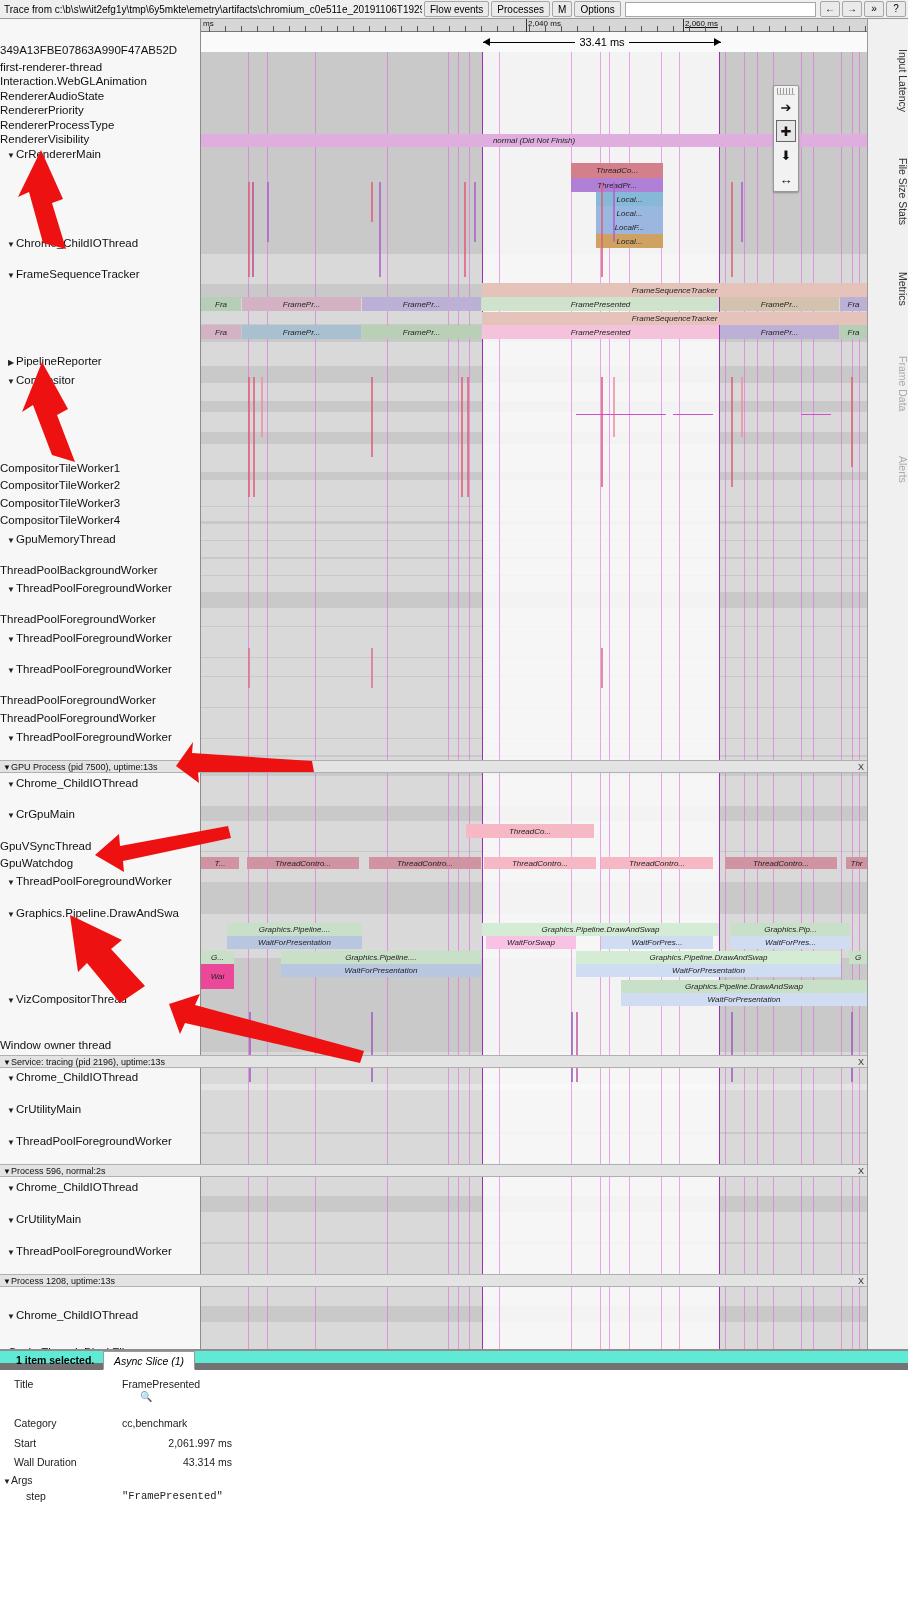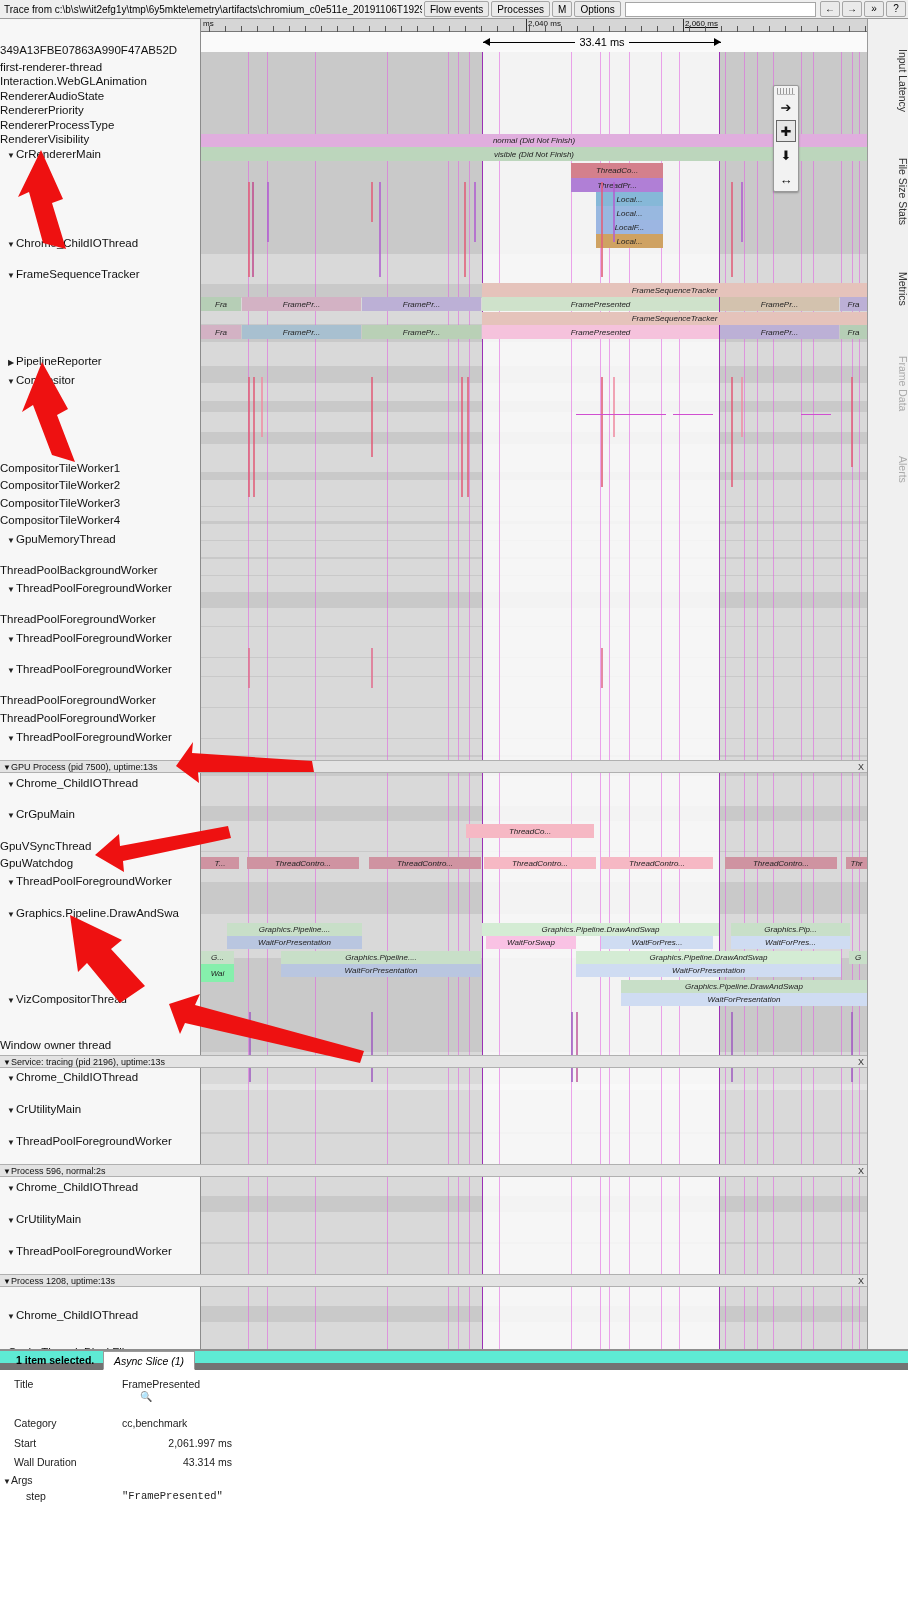--- a/index.html
+++ b/index.html
@@ -299,23 +299,20 @@
           <div class="vline" style="left: 600px; background: rgba(224, 92, 224, 0.55);"></div>
           <div class="vline" style="left: 612px; background: rgba(224, 92, 224, 0.55);"></div>
           <div class="vline" style="left: 640px; background: rgba(224, 92, 224, 0.55);"></div>
           <div class="vline" style="left: 651px; background: rgba(224, 92, 224, 0.55);"></div>
           <div class="vline" style="left: 658px; background: rgba(224, 92, 224, 0.55);"></div>
           <div class="vline" style="left: 281px; background: rgb(155, 47, 181);"></div>
           <div class="vline" style="left: 518px; background: rgb(155, 47, 181);"></div>
           <div class="slice" style="left: 0px; width: 666px; top: 82px; height: 13px; background: rgb(224, 174, 222);">
             <span>normal (Did Not Finish)</span>
           </div>
-          <div class="slice" style="left: 0px; width: 666px; top: 95px; height: 14px; background: rgb(188, 214, 188);">
-            <span>visible (Did Not Finish)</span>
-          </div>
           <div class="slice" style="left: 370px; width: 92px; top: 111px; height: 15px; background: rgb(212, 128, 140);">
             <span>ThreadCo...</span>
           </div>
           <div class="slice" style="left: 370px; width: 92px; top: 126px; height: 14px; background: rgb(176, 127, 214);">
             <span>ThreadPr...</span>
           </div>
           <div class="slice" style="left: 395px; width: 67px; top: 140px; height: 14px; background: rgb(134, 184, 216);">
             <span>Local...</span>
           </div>
           <div class="slice" style="left: 395px; width: 67px; top: 154px; height: 14px; background: rgb(152, 184, 224);">
@@ -419,21 +416,21 @@
           </div>
           <div class="slice" style="left: 80px; width: 200px; top: 899px; height: 13px; background: rgb(200, 223, 200);">
             <span>Graphics.Pipeline....</span>
           </div>
           <div class="slice" style="left: 375px; width: 265px; top: 899px; height: 13px; background: rgb(212, 236, 212);">
             <span>Graphics.Pipeline.DrawAndSwap</span>
           </div>
           <div class="slice" style="left: 648px; width: 18px; top: 899px; height: 13px; background: rgb(200, 223, 200);">
             <span>G</span>
           </div>
-          <div class="slice" style="left: 0px; width: 33px; top: 912px; height: 18px; background: #86efac;">
+          <div class="slice" style="left: 0px; width: 33px; top: 912px; height: 25px; background: #ec4899;">
             <span>Wai</span>
           </div>
           <div class="slice" style="left: 80px; width: 200px; top: 912px; height: 13px; background: rgb(185, 198, 224);">
             <span>WaitForPresentation</span>
           </div>
           <div class="slice" style="left: 375px; width: 265px; top: 912px; height: 13px; background: rgb(207, 220, 242);">
             <span>WaitForPresentation</span>
           </div>
           <div class="slice" style="left: 420px; width: 246px; top: 928px; height: 13px; background: rgb(200, 223, 200);">
             <span>Graphics.Pipeline.DrawAndSwap</span>

